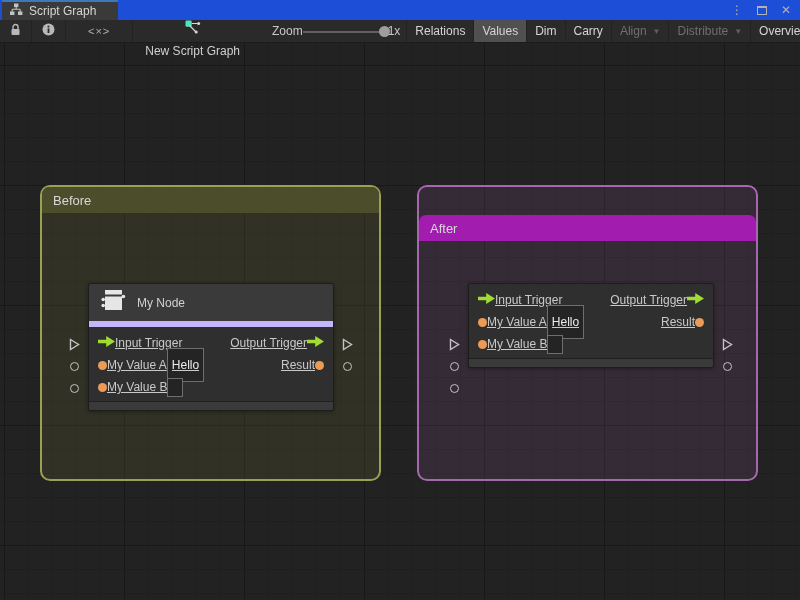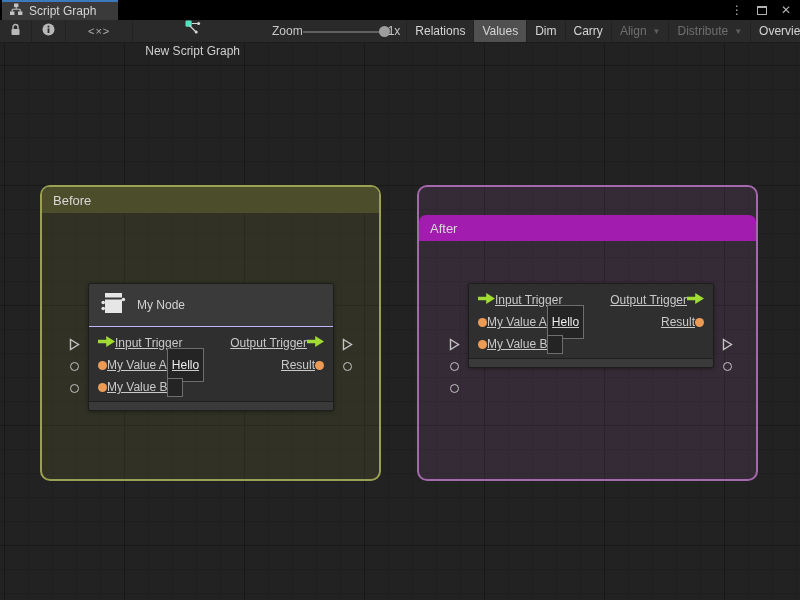--- a/index.html
+++ b/index.html
@@ -1,21 +1,21 @@
 <!DOCTYPE html>
 <html><head>
 <meta charset="utf-8">
 <style>
   * { margin:0; padding:0; box-sizing:border-box; }
   html,body { width:800px; height:600px; background:#111; }
   body { font-family:"Liberation Sans","DejaVu Sans",sans-serif; }
   .window { position:relative; width:800px; height:600px; overflow:hidden; background:#222222; }
 
   
-  .tabbar { position:absolute; top:0; left:0; right:0; height:20px; background:#000000; display:flex; align-items:stretch; z-index:30; }
+  .tabbar { position:absolute; top:0; left:0; right:0; height:20px; background:#1d4ed8; display:flex; align-items:stretch; z-index:30; }
   .tab { margin-left:2px; width:116px; background:#3a3a3a; border-top:2px solid #3b79bc; display:flex; align-items:center; gap:6px; padding:0 8px 0 7px; color:#d6d6d6; font-size:12px; }
   .tab-label { white-space:nowrap; }
   .winctl { margin-left:auto; display:flex; align-items:center; gap:14px; padding-right:9px; color:#b2b2b2; }
   .kebab { font-size:12px; letter-spacing:0; }
   .maxbox { width:10px; height:9px; border:1px solid #b2b2b2; border-top-width:2px; }
   .closex { font-size:12px; }
 
   
   .toolbar { position:absolute; top:20px; left:0; right:0; height:23px; background:#2a2a2a; display:flex; align-items:stretch; white-space:nowrap; z-index:30; border-bottom:1px solid #1c1c1c; }
   .tbtn { display:flex; align-items:center; gap:5px; padding:0 9px; color:#d2d2d2; font-size:12px; border-right:1px solid #222; }
@@ -49,21 +49,21 @@
   .group.before { left:40px; top:185px; border-color:#9ba153; background:rgba(131,134,56,0.16); }
   .group.after  { left:417px; top:185px; border-color:#a468ac; background:rgba(168,98,177,0.14); }
   .group-header { height:26px; border-radius:7px 7px 0 0; display:flex; align-items:center; padding-left:11px; font-size:13px; color:#d8d8d8; }
   .group.before .group-header { background:#4c4d2b; }
   .group.after  .group-header { background:#a21caf;margin-top:28px; }
 
   
   .node { position:absolute; width:246px; background:#2f2f2f; border:1px solid #1d1d1d; border-radius:2px; box-shadow:0 1px 4px rgba(0,0,0,0.35); }
   .node.n-before { left:88px; top:283px; }
   .node.n-after  { left:468px; top:283px; }
-  .node-header { height:43px; background:#3a3a3a; border-bottom:1px solid #c4b5fd; display:flex; align-items:center; gap:11px; padding-left:11px; border-radius:2px 2px 0 0; }
+  .node-header { height:43px; background:#3a3a3a; border-bottom:6px solid #c4b5fd; display:flex; align-items:center; gap:11px; padding-left:11px; border-radius:2px 2px 0 0; }
   .node-title { font-size:12px; color:#d2d2d2; }
   .node-rows { padding:5px 0 3px; }
   .node-row { height:22px; display:flex; align-items:center; padding:0 9px; font-size:12px; color:#c9c9c9;text-decoration:underline; }
   .spacer { flex:1; }
   .node-footer { height:9px; background:#3a3a3a; border-top:1px solid #1f1f1f; border-radius:0 0 2px 2px; }
 
   .dot { width:9px; height:9px; border-radius:50%; background:#ec9b57; flex:none; }
   .text-input { background:#242424; border:1px solid #6e6e6e; color:#ececec; font-family:"Liberation Sans","DejaVu Sans",sans-serif; font-size:12px; height:19px; padding:16px 4px; }
   .text-input.hello { width:37px; }
   .text-input.tiny { width:16px; padding:0 2px; }

